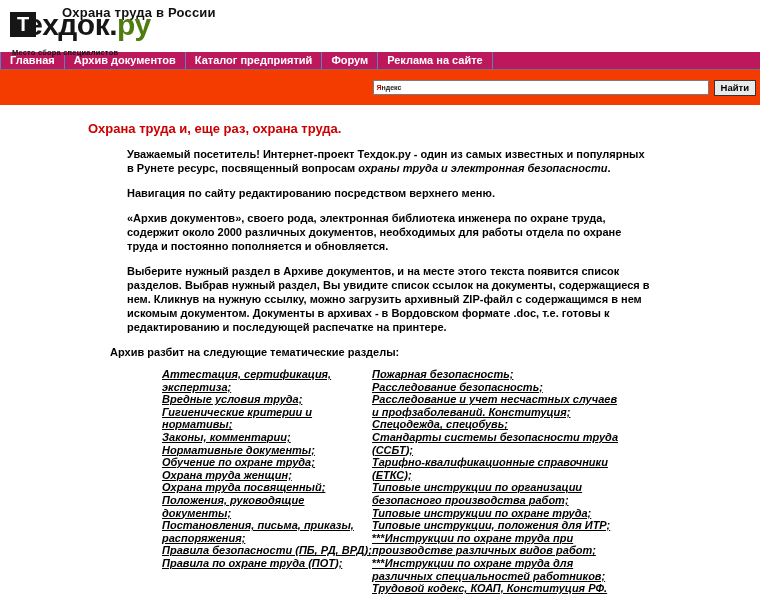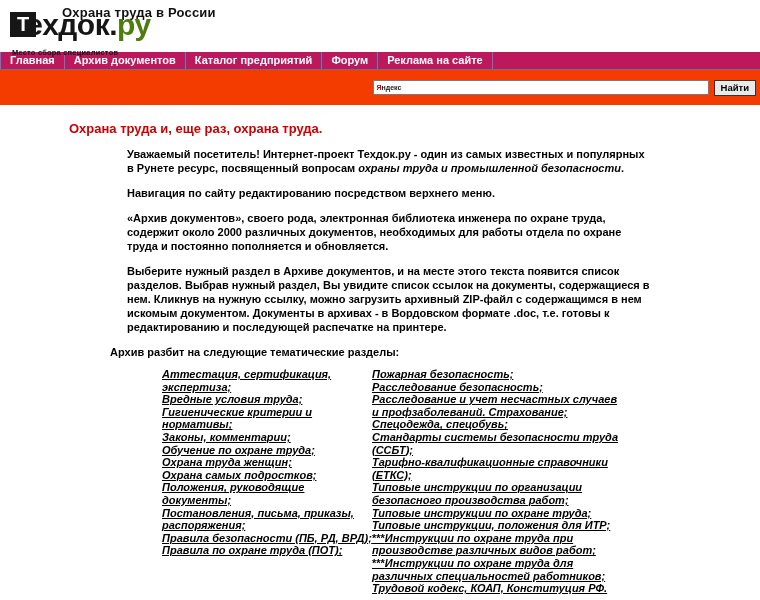--- a/index.html
+++ b/index.html
@@ -161,21 +161,21 @@
 
   
   .content {
     padding: 0 0 0 0;
   }
   .page-title {
     color: #cc0000;
     font-size: 13px;
     font-weight: bold;
     margin: 16px 0 11px 0;
-    padding-left: 69px;
+    padding-left: 88px;
   }
   .para {
     margin: 0 0 11px 0;
     padding: 0 110px 0 127px;
     font-size: 11px;
     font-weight: bold;
     line-height: 14px;
     text-align: left;
     color: #000000;
   }
@@ -244,49 +244,50 @@
     <input class="search-field" type="text" placeholder="" style="">
   </div>
   <button class="search-btn">Найти</button>
 </div>
 
 <div class="content">
 
   <div class="page-title">Охрана труда и, еще раз, охрана труда.</div>
 
   <p class="para">
-    <span>Уважаемый посетитель! Интернет-проект Техдок.ру - один из самых известных и популярных в Рунете ресурс, посвященный вопросам </span><em>охраны труда и промышленной безопасности</em><span>.</span>
+    <span>Уважаемый посетитель! Интернет-проект Техдок.ру - один из самых известных и популярных в Рунете ресурс, посвященный вопросам </span><em>охраны труда и электронная безопасности</em><span>.</span>
   </p>
 
   <p class="para">Навигация по сайту редактированию посредством верхнего меню.</p>
 
   <p class="para">«Архив документов», своего рода, электронная библиотека инженера по охране труда, содержит около 2000 различных документов, необходимых для работы отдела по охране труда и постоянно пополняется и обновляется.</p>
 
   <p class="para">Выберите нужный раздел в Архиве документов, и на месте этого текста появится список разделов. Выбрав нужный раздел, Вы увидите список ссылок на документы, содержащиеся в нем. Кликнув на нужную ссылку, можно загрузить архивный ZIP-файл с содержащимся в нем искомым документом. Документы в архивах - в Вордовском формате .doc, т.е. готовы к редактированию и последующей распечатке на принтере.</p>
 
   <div class="sections-intro">Архив разбит на следующие тематические разделы:</div>
 
   <div class="link-columns">
     <div class="link-col left">
       <a class="doc-link">Аттестация, сертификация, экспертиза;</a>
       <a class="doc-link">Вредные условия труда;</a>
       <a class="doc-link">Гигиенические критерии и нормативы;</a>
       <a class="doc-link">Законы, комментарии;</a>
+      <a class="doc-link">Нормативные документы;</a>
       <a class="doc-link">Обучение по охране труда;</a>
       <a class="doc-link">Охрана труда женщин;</a>
-      <a class="doc-link">Охрана самых подростков;</a>
+      <a class="doc-link">Охрана труда посвященный;</a>
       <a class="doc-link">Положения, руководящие документы;</a>
       <a class="doc-link">Постановления, письма, приказы, распоряжения;</a>
       <a class="doc-link">Правила безопасности (ПБ, РД, ВРД);</a>
       <a class="doc-link">Правила по охране труда (ПОТ);</a>
     </div>
     <div class="link-col right">
       <a class="doc-link">Пожарная безопасность;</a>
       <a class="doc-link">Расследование безопасность;</a>
-      <a class="doc-link">Расследование и учет несчастных случаев и профзаболеваний. Страхование;</a>
+      <a class="doc-link">Расследование и учет несчастных случаев и профзаболеваний. Конституция;</a>
       <a class="doc-link">Спецодежда, спецобувь;</a>
       <a class="doc-link">Стандарты системы безопасности труда (ССБТ);</a>
       <a class="doc-link">Тарифно-квалификационные справочники (ЕТКС);</a>
       <a class="doc-link">Типовые инструкции по организации безопасного производства работ;</a>
       <a class="doc-link">Типовые инструкции по охране труда;</a>
       <a class="doc-link">Типовые инструкции, положения для ИТР;</a>
       <a class="doc-link"><span class="stars">***</span><span>Инструкции по охране труда при производстве различных видов работ;</span></a>
       <a class="doc-link"><span class="stars">***</span><span>Инструкции по охране труда для различных специальностей работников;</span></a>
       <a class="doc-link">Трудовой кодекс, КОАП, Конституция РФ.</a>
     </div>

